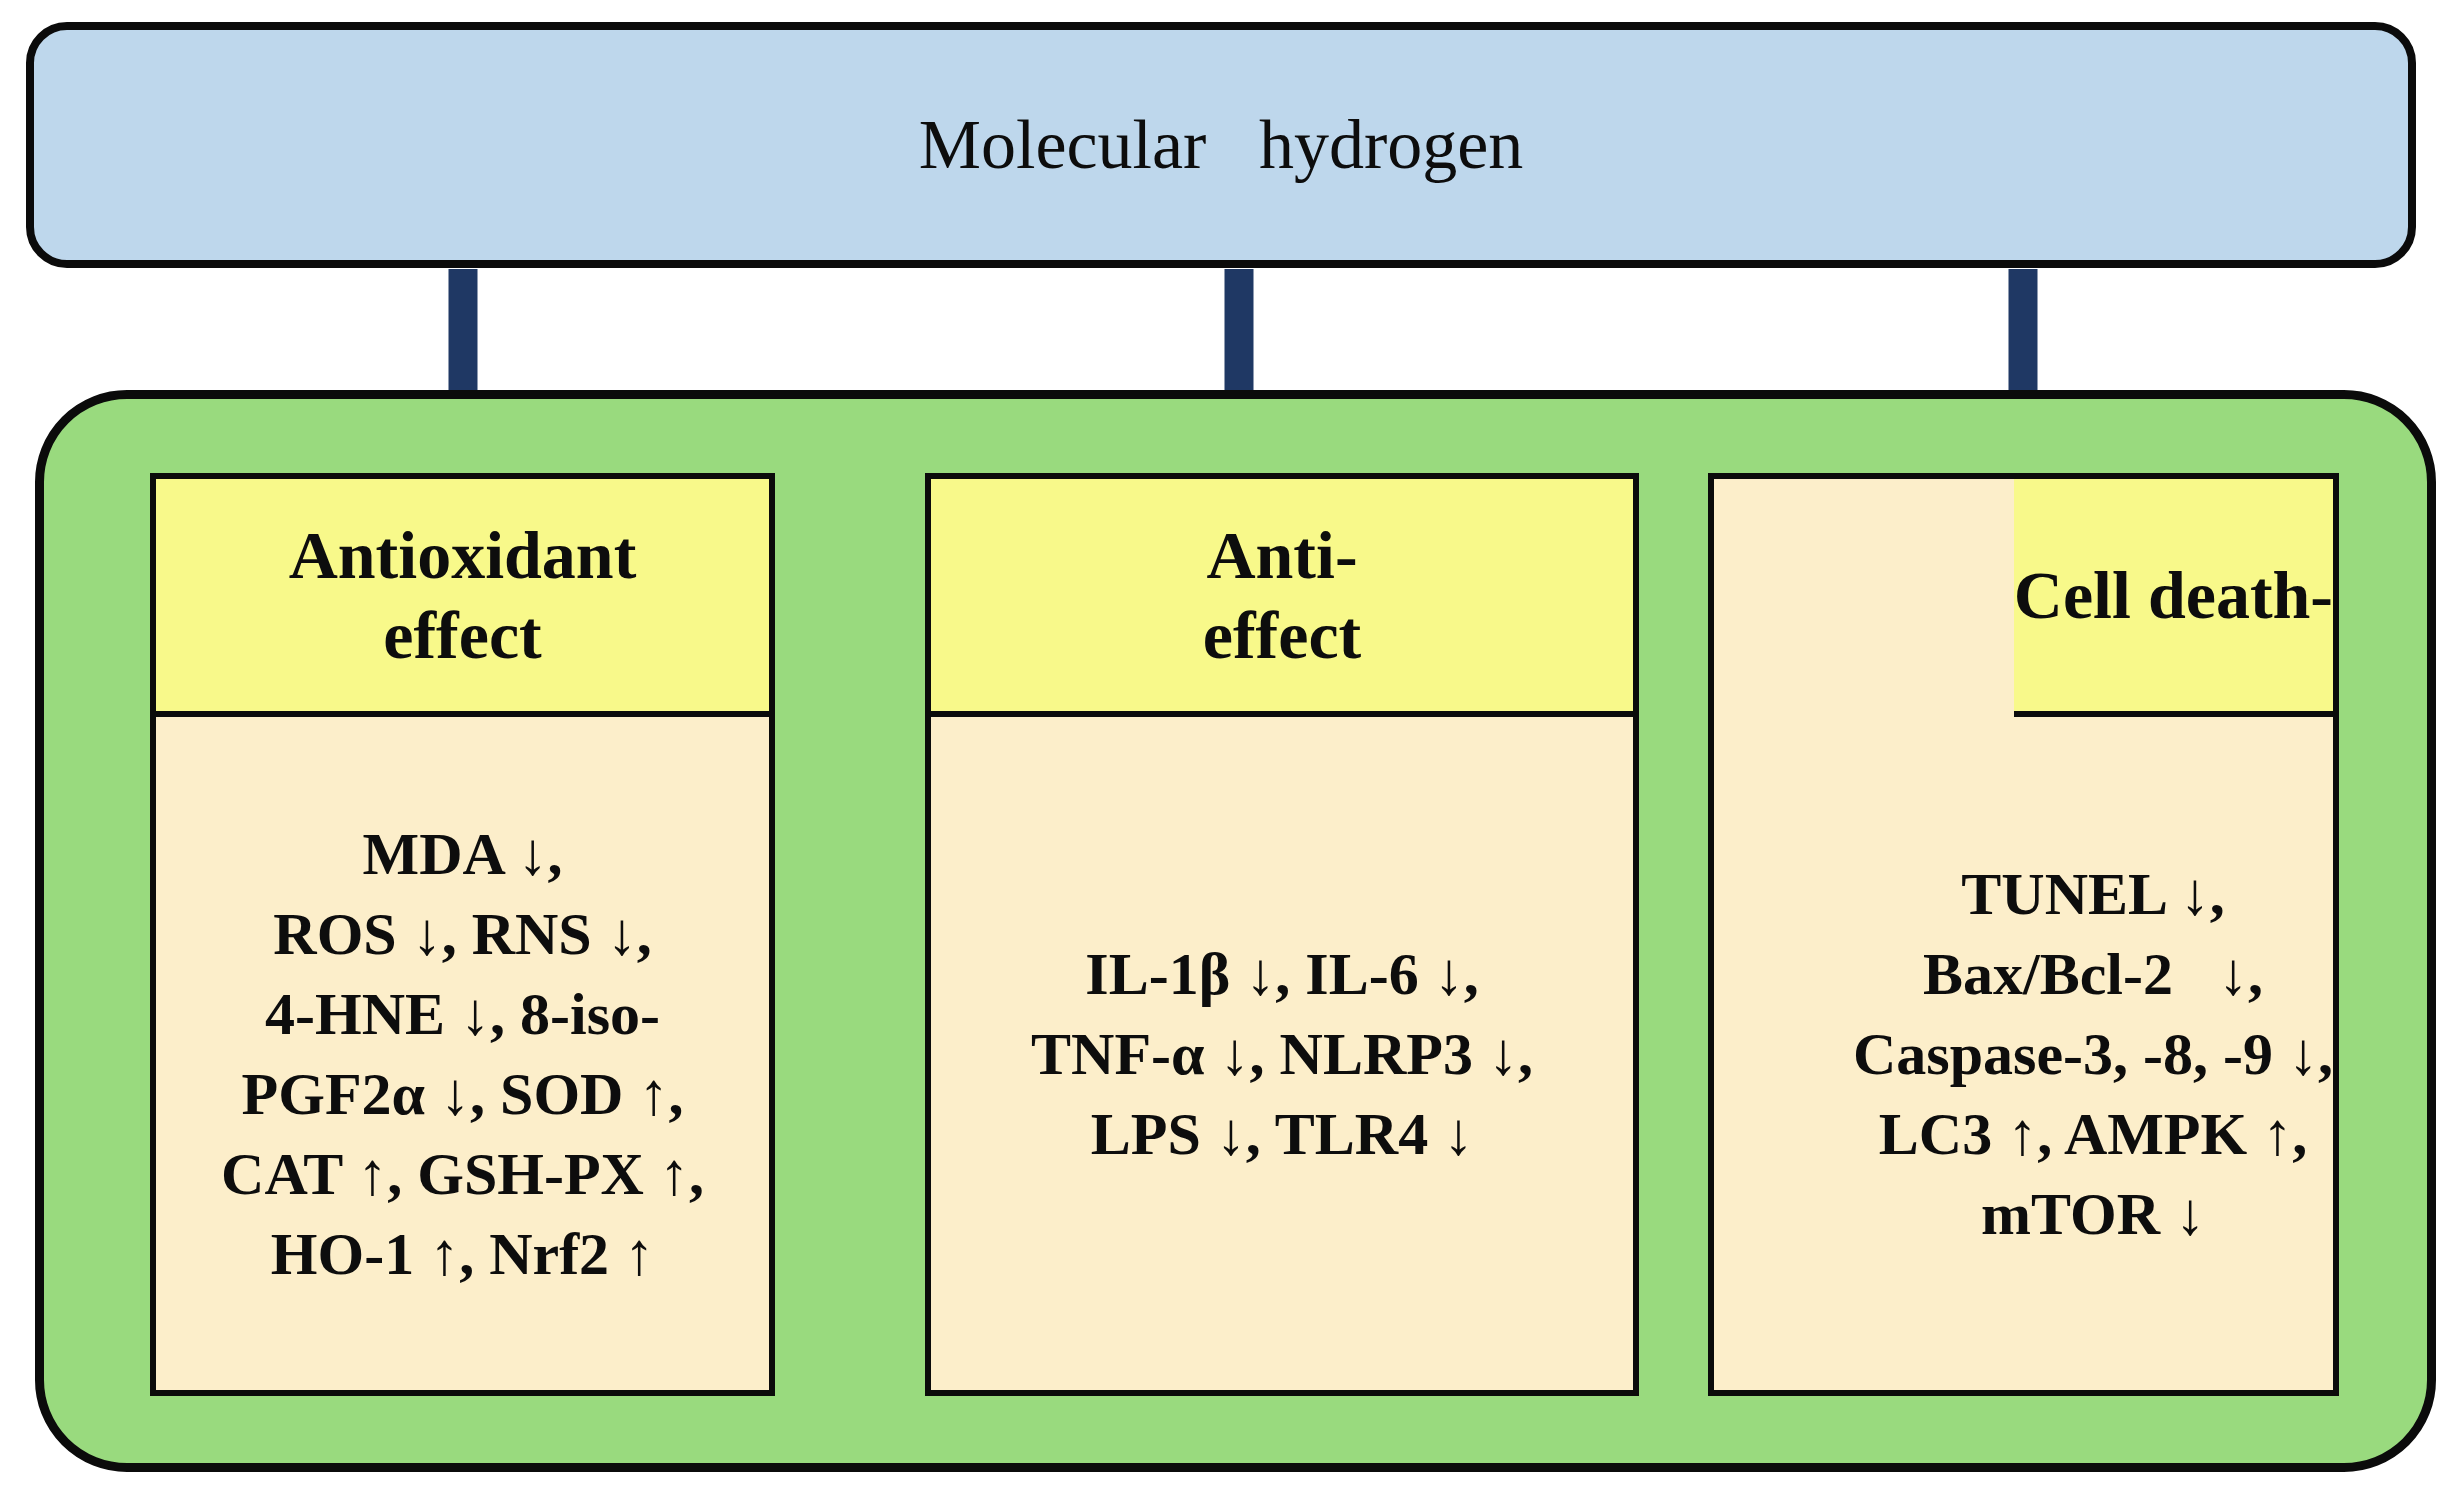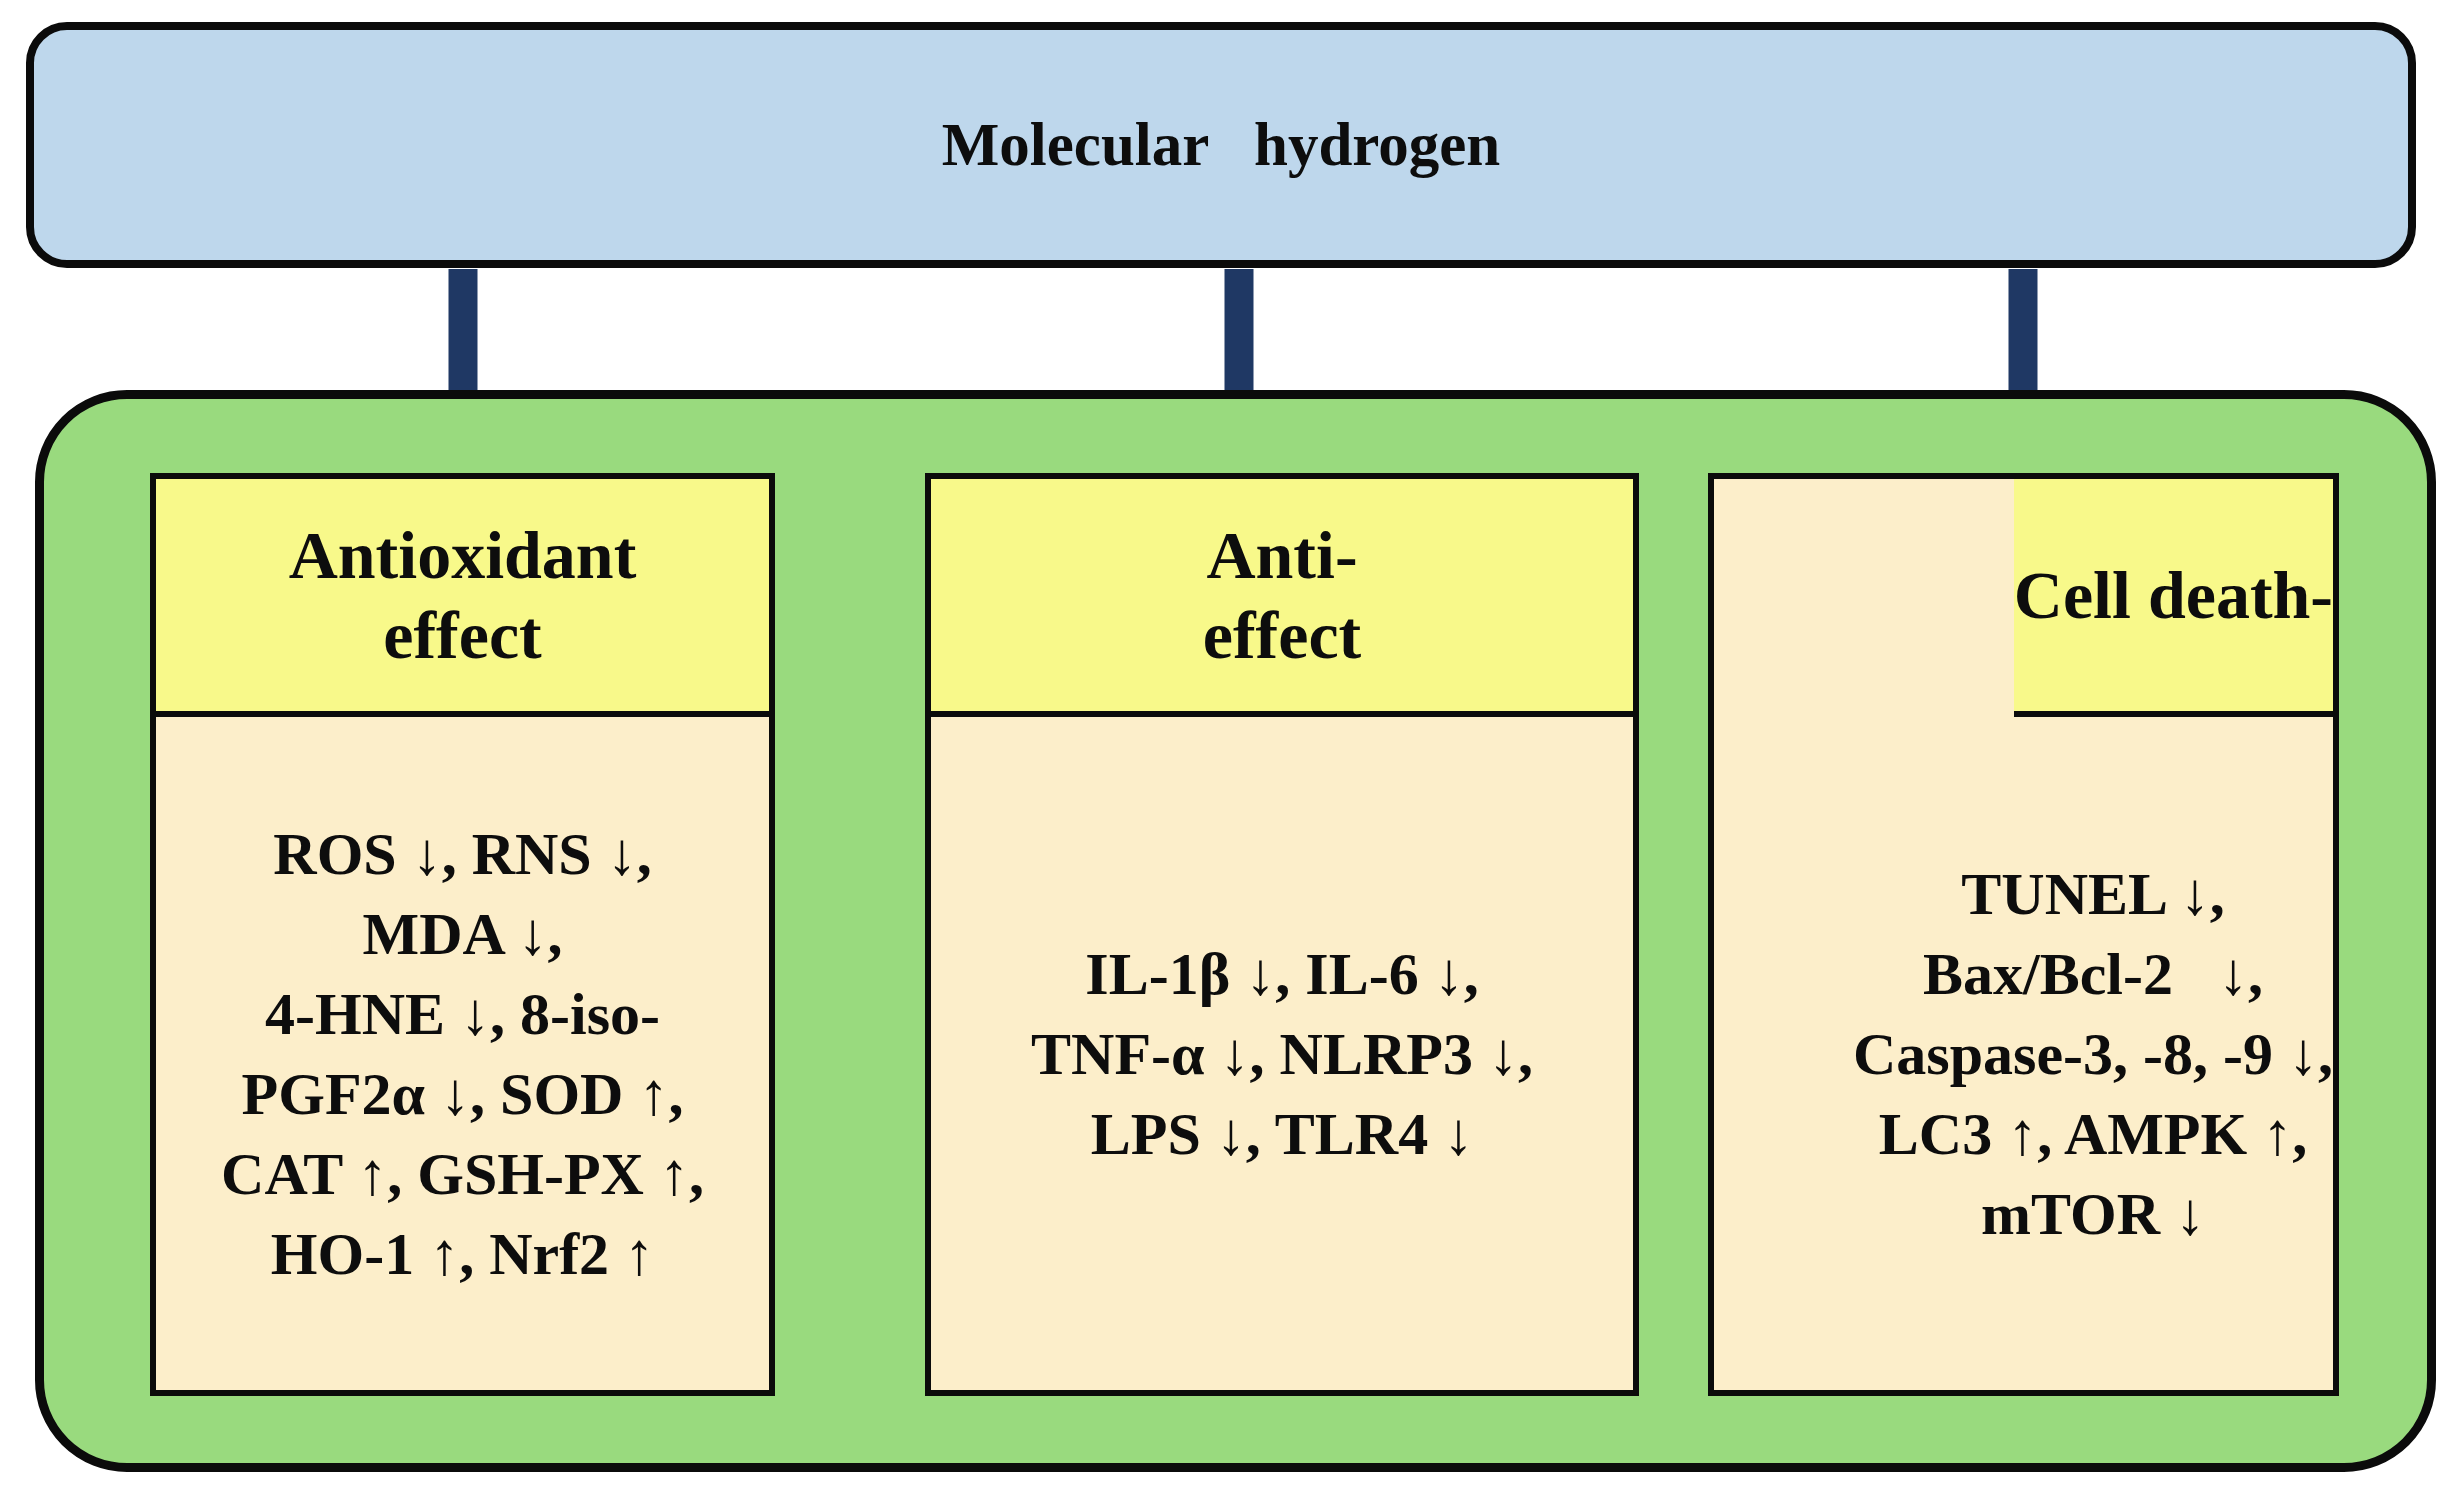--- a/index.html
+++ b/index.html
@@ -12,21 +12,21 @@
     font-family:"Liberation Serif","DejaVu Serif","DejaVu Sans",serif;
     color:var(--ink); overflow:hidden;
   }
   .title-box{
     position:absolute; left:26px; top:22px; width:2390px; height:246px;
     box-sizing:border-box; background:var(--blue);
     border:8.7px solid var(--border); border-radius:41px;
     display:flex; align-items:center; justify-content:center;
   }
   .title-text{
-    font-size:61px; font-weight:700; word-spacing:0.5em; letter-spacing:0px;
+    font-size:70px; font-weight:400; word-spacing:0.5em; letter-spacing:0px;
     white-space:nowrap;
   }
   .green-panel{
     position:absolute; left:35px; top:390px; width:2401px; height:1082px;
     box-sizing:border-box; background:var(--green);
     border:9.7px solid var(--border); border-radius:92px;
   }
   .connector{position:absolute; top:269px; width:72px; height:201px;}
   .connector .shaft{
     position:absolute; left:50%; transform:translateX(-50%);
@@ -82,22 +82,22 @@
   </div>
 
   <div class="green-panel"></div>
 
   <div class="effect-box box-1">
     <div class="effect-header">
       <div class="line">Antioxidant</div>
       <div class="line">effect</div>
     </div>
     <div class="effect-body">
+      <div class="line">MDA ↓,</div>
       <div class="line">ROS ↓, RNS ↓,</div>
-      <div class="line">MDA ↓,</div>
       <div class="line">4-HNE ↓, 8-iso-</div>
       <div class="line">PGF2α ↓, SOD ↑,</div>
       <div class="line">CAT ↑, GSH-PX ↑,</div>
       <div class="line">HO-1 ↑, Nrf2 ↑</div>
     </div>
   </div>
 
   <div class="effect-box box-2">
     <div class="effect-header">
       <div class="line">Anti-</div>

